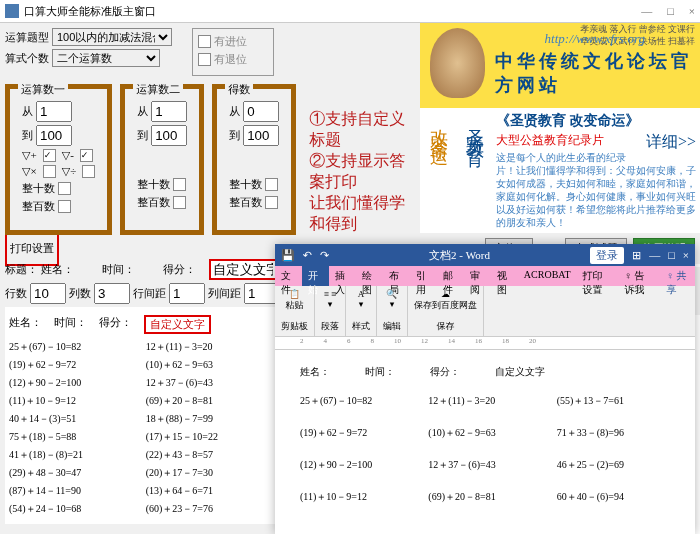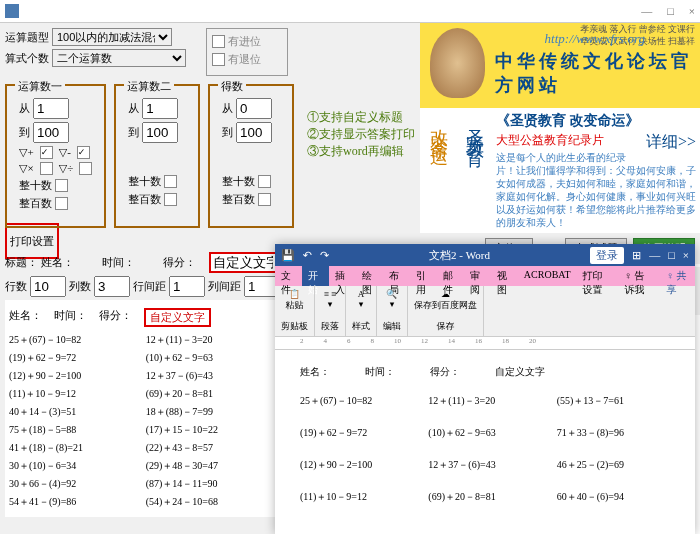--- a/index.html
+++ b/index.html
@@ -7,29 +7,29 @@
 .titlebar-icon{width:14px;height:14px;background:#4a7ab0;margin-right:5px}
 .win-controls{margin-left:auto;display:flex;gap:15px;color:#666}
 .app{display:flex;height:512px}
 .left{width:410px;background:#f0f0f0;padding:5px}
 .right{flex:1;background:#fff}
 .row{display:flex;align-items:center;gap:3px;margin-bottom:3px}
 select{border:1px solid #888;font-size:11px;height:18px}
 .fieldset{border:1px solid #999;padding:5px;position:relative;margin-top:8px}
 .legend{position:absolute;top:-7px;left:8px;background:#f0f0f0;padding:0 3px;font-size:11px}
 .cols{display:flex;gap:8px}
-.col{border:2px solid #a16207;padding:12px;position:relative;flex:1}
+.col{border:5px solid #a16207;padding:12px;position:relative;flex:1}
 .col .legend{background:#f0f0f0}
 .chk{width:11px;height:11px;border:1px solid #888;display:inline-block;background:#fff}
 .chk.on::after{content:"✓";font-size:9px;position:relative;top:-2px}
 .sm{width:28px}
 .btn{border:1px solid #888;background:#e0e0e0;padding:2px 8px;font-size:11px;cursor:pointer}
 .btn.green{background:#3a9b3a;color:#fff;border-color:#2a7a2a}
 .redbox{border:2px solid #d00}
-.redannot{color:#4d7c0f;font-size:12px}
+.redannot{color:#b91c1c;font-size:16px}
 .banner{height:85px;background:#fde047;position:relative;overflow:hidden}
 .banner-img{position:absolute;left:10px;top:5px;width:55px;height:70px;background:radial-gradient(ellipse,#e0c090,#a07040);border-radius:50% 50% 40% 40%}
 .banner-title{color:#0a4a8a;font-size:18px;font-weight:bold;font-family:KaiTi,serif;position:absolute;top:26px;left:75px;letter-spacing:4px}
 .banner-url{position:absolute;top:8px;right:55px;color:#4080c0;font-size:13px;font-family:serif;font-style:italic}
 .banner-sm{position:absolute;top:0;right:5px;font-size:9px;color:#555}
 .banner-sm2{position:absolute;top:12px;right:5px;font-size:9px;color:#555}
 .mid{display:flex;padding:4px;gap:6px;background:#fff}
 .vert{writing-mode:vertical-rl;font-family:KaiTi,serif;font-size:18px;letter-spacing:6px;padding:3px}
 .v1{color:#d08000}
 .v2{color:#0a4a8a}
@@ -54,39 +54,40 @@
 .word-doc{padding:15px 25px;font-size:10px;background:#fff;height:180px;overflow:hidden}
 .word-doc-hdr{display:flex;gap:35px;margin-bottom:15px}
 .word-doc-grid{display:grid;grid-template-columns:1fr 1fr 1fr;gap:18px 15px;font-size:10px}
 .ruler{height:12px;background:#fff;border-bottom:1px solid #ccc;font-size:7px;color:#888;padding-left:25px;display:flex;gap:20px}
 </style>
 </head>
 <body>
 
 <div class="titlebar">
   <div class="titlebar-icon"></div>
+  <span>口算大师全能标准版主窗口</span>
   <div class="win-controls">
     <span>—</span>
     <span>□</span>
     <span>×</span>
   </div>
 </div>
 
 <div class="app">
 <div class="left">
 
 <div style="display:flex;gap:20px">
 <div>
   <div class="row">
     <span>运算题型</span>
     <select style="width:120px"><option>100以内的加减法混合</option></select>
   </div>
   <div class="row">
     <span>算式个数</span>
-    <select style="width:134px"><option>二个运算数</option></select>
+    <select style="width:108px"><option>二个运算数</option></select>
   </div>
 </div>
 <div class="fieldset" style="width:70px;margin-top:0">
   <div class="row">
             <span class="chk"></span>
             <span style="color:#888">有进位</span>
           </div>
   <div class="row">
             <span class="chk"></span>
             <span style="color:#888">有退位</span>
@@ -162,21 +163,21 @@
             <span class="chk"></span>
           </div>
     <div class="row">
             <span>整百数</span>
             <span class="chk"></span>
           </div>
   </div>
   <div style="padding:25px 0 0 5px">
     <div class="redannot">①支持自定义标题</div>
     <div class="redannot">②支持显示答案打印</div>
-    <div class="redannot">③支持word再编辑</div>
+    <div class="redannot">让我们懂得学和得到</div>
   </div>
 </div>
 
 <div style="margin-top:6px">
 <span class="redbox" style="padding:10px 3px">打印设置</span>
 </div>
 <div class="row" style="margin-top:3px">
   <span>标题：</span>
   <span>姓名：</span>
   <span style="margin-left:25px">时间：</span>
@@ -219,21 +220,20 @@
           <span>60＋40－(6)=94</span>
           <span>40＋14－(3)=51</span>
           <span>18＋(88)－7=99</span>
           <span>(27)＋38－51=14</span>
           <span>75＋(18)－5=88</span>
           <span>(17)＋15－10=22</span>
           <span>24＋(11)－9=26</span>
           <span>41＋(18)－(8)=21</span>
           <span>(22)＋43－8=57</span>
           <span>13＋(51)－32=32</span>
-          <span>30＋(10)－6=34</span>
           <span>(29)＋48－30=47</span>
           <span>(20)＋17－7=30</span>
           <span>30＋66－(4)=92</span>
           <span>(87)＋14－11=90</span>
           <span>(13)＋64－6=71</span>
           <span>54＋41－(9)=86</span>
           <span>(54)＋24－10=68</span>
           <span>(60)＋23－7=76</span>
         </div>
 </div>

